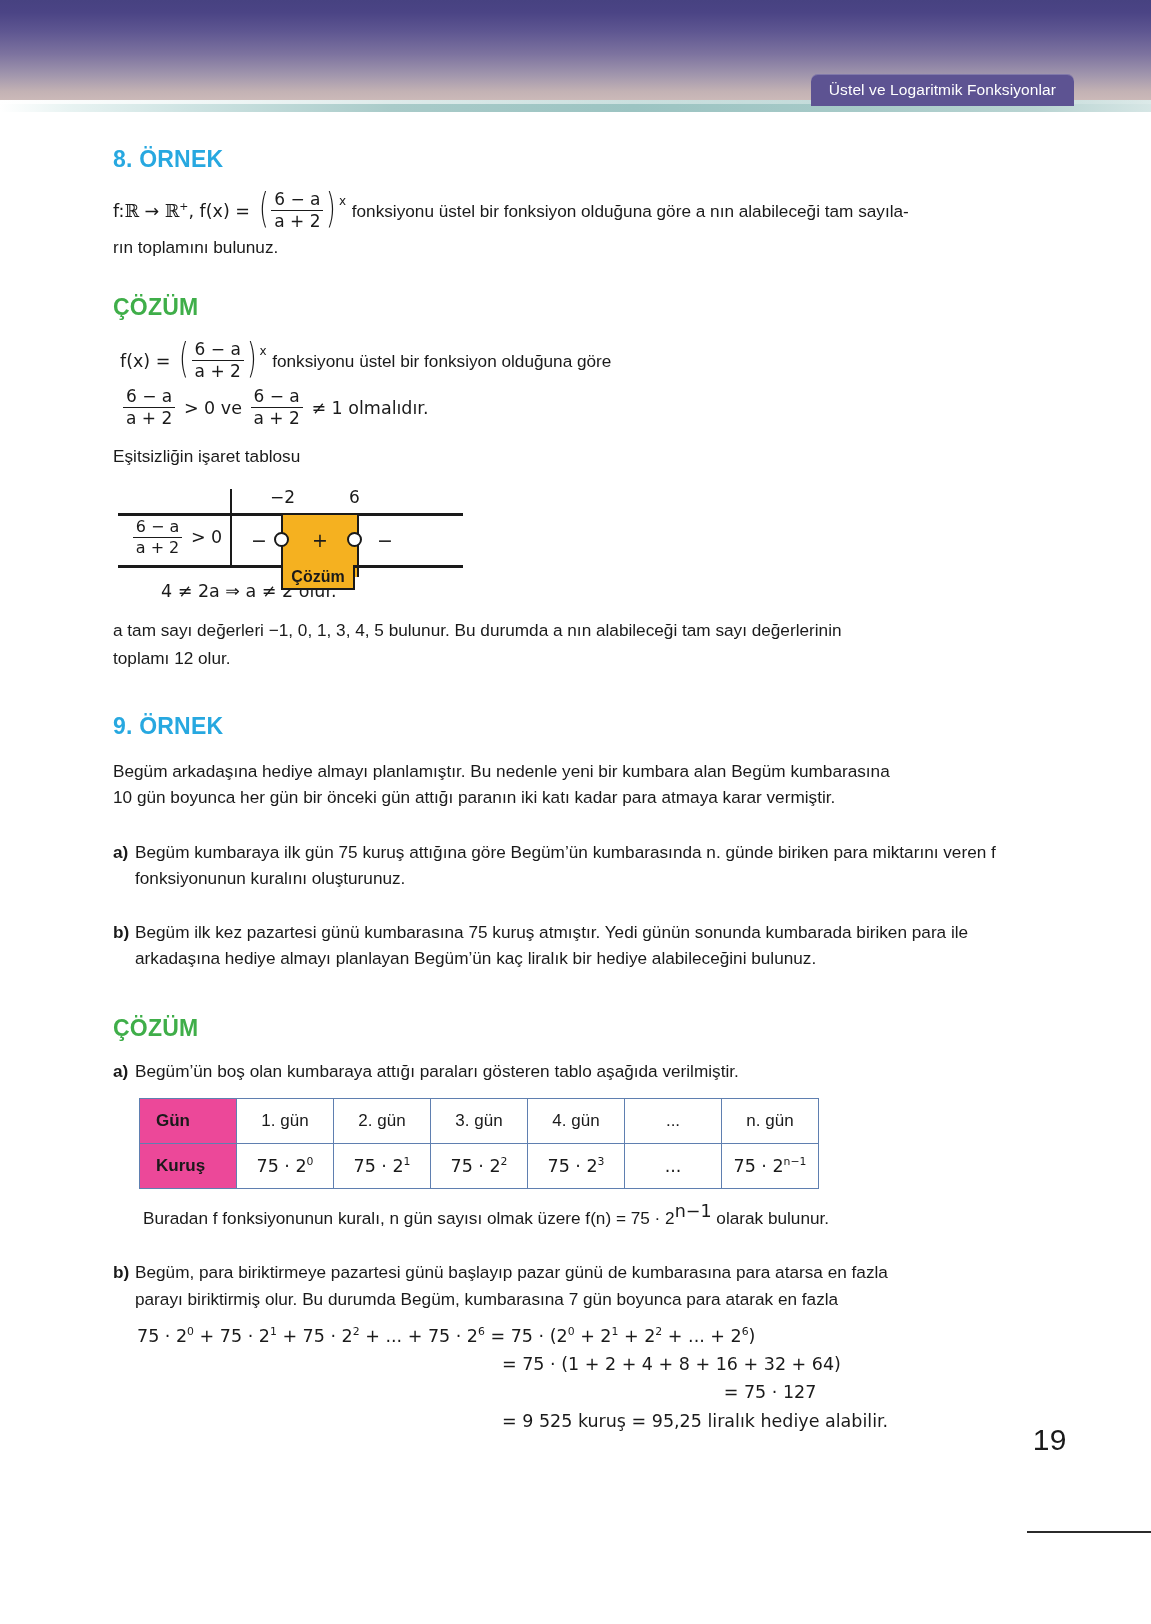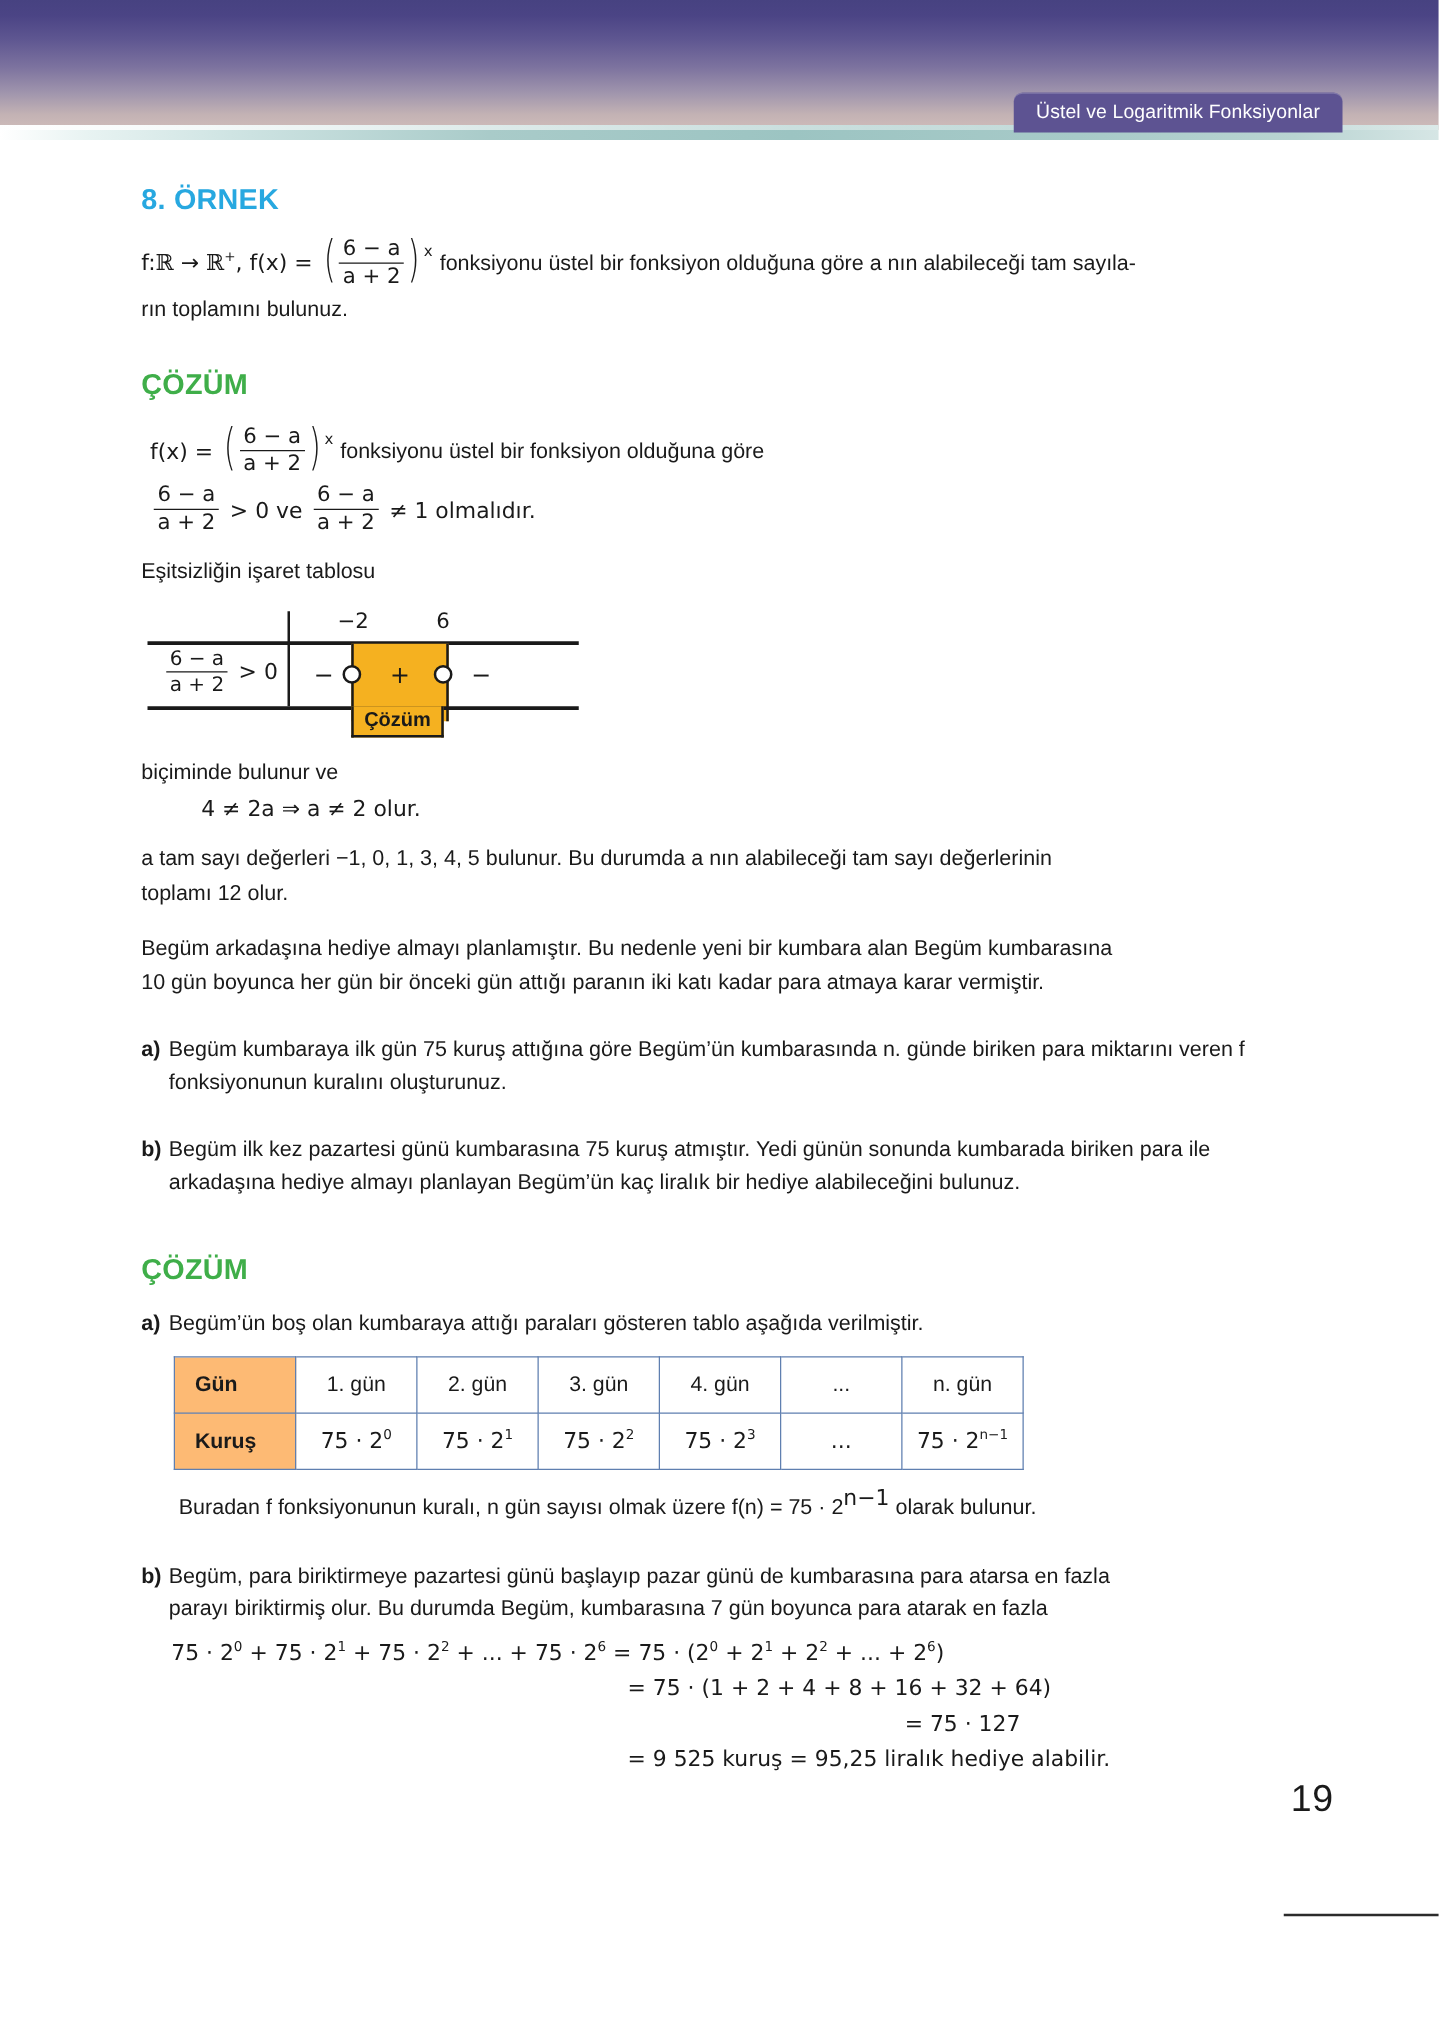--- a/index.html
+++ b/index.html
@@ -276,21 +276,21 @@
     font-size: 17px;
   }
   table.data td {
     border: 1.3px solid #5f7fb0;
     padding: 9px 10px;
     text-align: center;
     vertical-align: middle;
     height: 26px;
   }
   table.data td.rowhead {
-    background: #fdba74;
+    background: #ec4899;
     font-weight: bold;
     width: 70px;
     text-align: left;
     padding-left: 16px;
   }
   table.data td.cell { min-width: 76px; }
 
   
   .eqblock { font-family: "DejaVu Sans", sans-serif; font-size: 17.5px; }
   .eqline { white-space: nowrap; margin: 0; line-height: 1.62; }
@@ -404,25 +404,25 @@
       <div class="st-sign s1">−</div>
       <div class="st-sign s2">+</div>
       <div class="st-sign s3">−</div>
 
       <div class="st-circle c1"></div>
       <div class="st-circle c2"></div>
 
       <div class="st-cozum">Çözüm</div>
     </div>
 
-    <div class="para" style="margin-top:30px;">biçiminde bulunur ve</div>
     <div class="para m" style="margin-top:4px; margin-left:48px;">4 ≠ 2a ⇒ a ≠ 2 olur.</div>
     <div class="para" style="margin-top:12px;">a tam sayı değerleri −1, 0, 1, 3, 4, 5 bulunur. Bu durumda a nın alabileceği tam sayı değerlerinin</div>
     <div class="para" style="margin-top:2px;">toplamı 12 olur.</div>
 
+    <div class="heading" style="margin-top:42px;">9. ÖRNEK</div>
     <div class="para" style="margin-top:18px;">Begüm arkadaşına hediye almayı planlamıştır. Bu nedenle yeni bir kumbara alan Begüm kumbarasına</div>
     <div class="para" style="margin-top:0px;">10 gün boyunca her gün bir önceki gün attığı paranın iki katı kadar para atmaya karar vermiştir.</div>
 
     <div class="item" style="margin-top:28px;">
       <div class="marker">a)</div>
       <div class="body">Begüm kumbaraya ilk gün 75 kuruş attığına göre Begüm’ün kumbarasında n. günde biriken para miktarını veren f fonksiyonunun kuralını oluşturunuz.</div>
     </div>
 
     <div class="item" style="margin-top:28px;">
       <div class="marker">b)</div>

